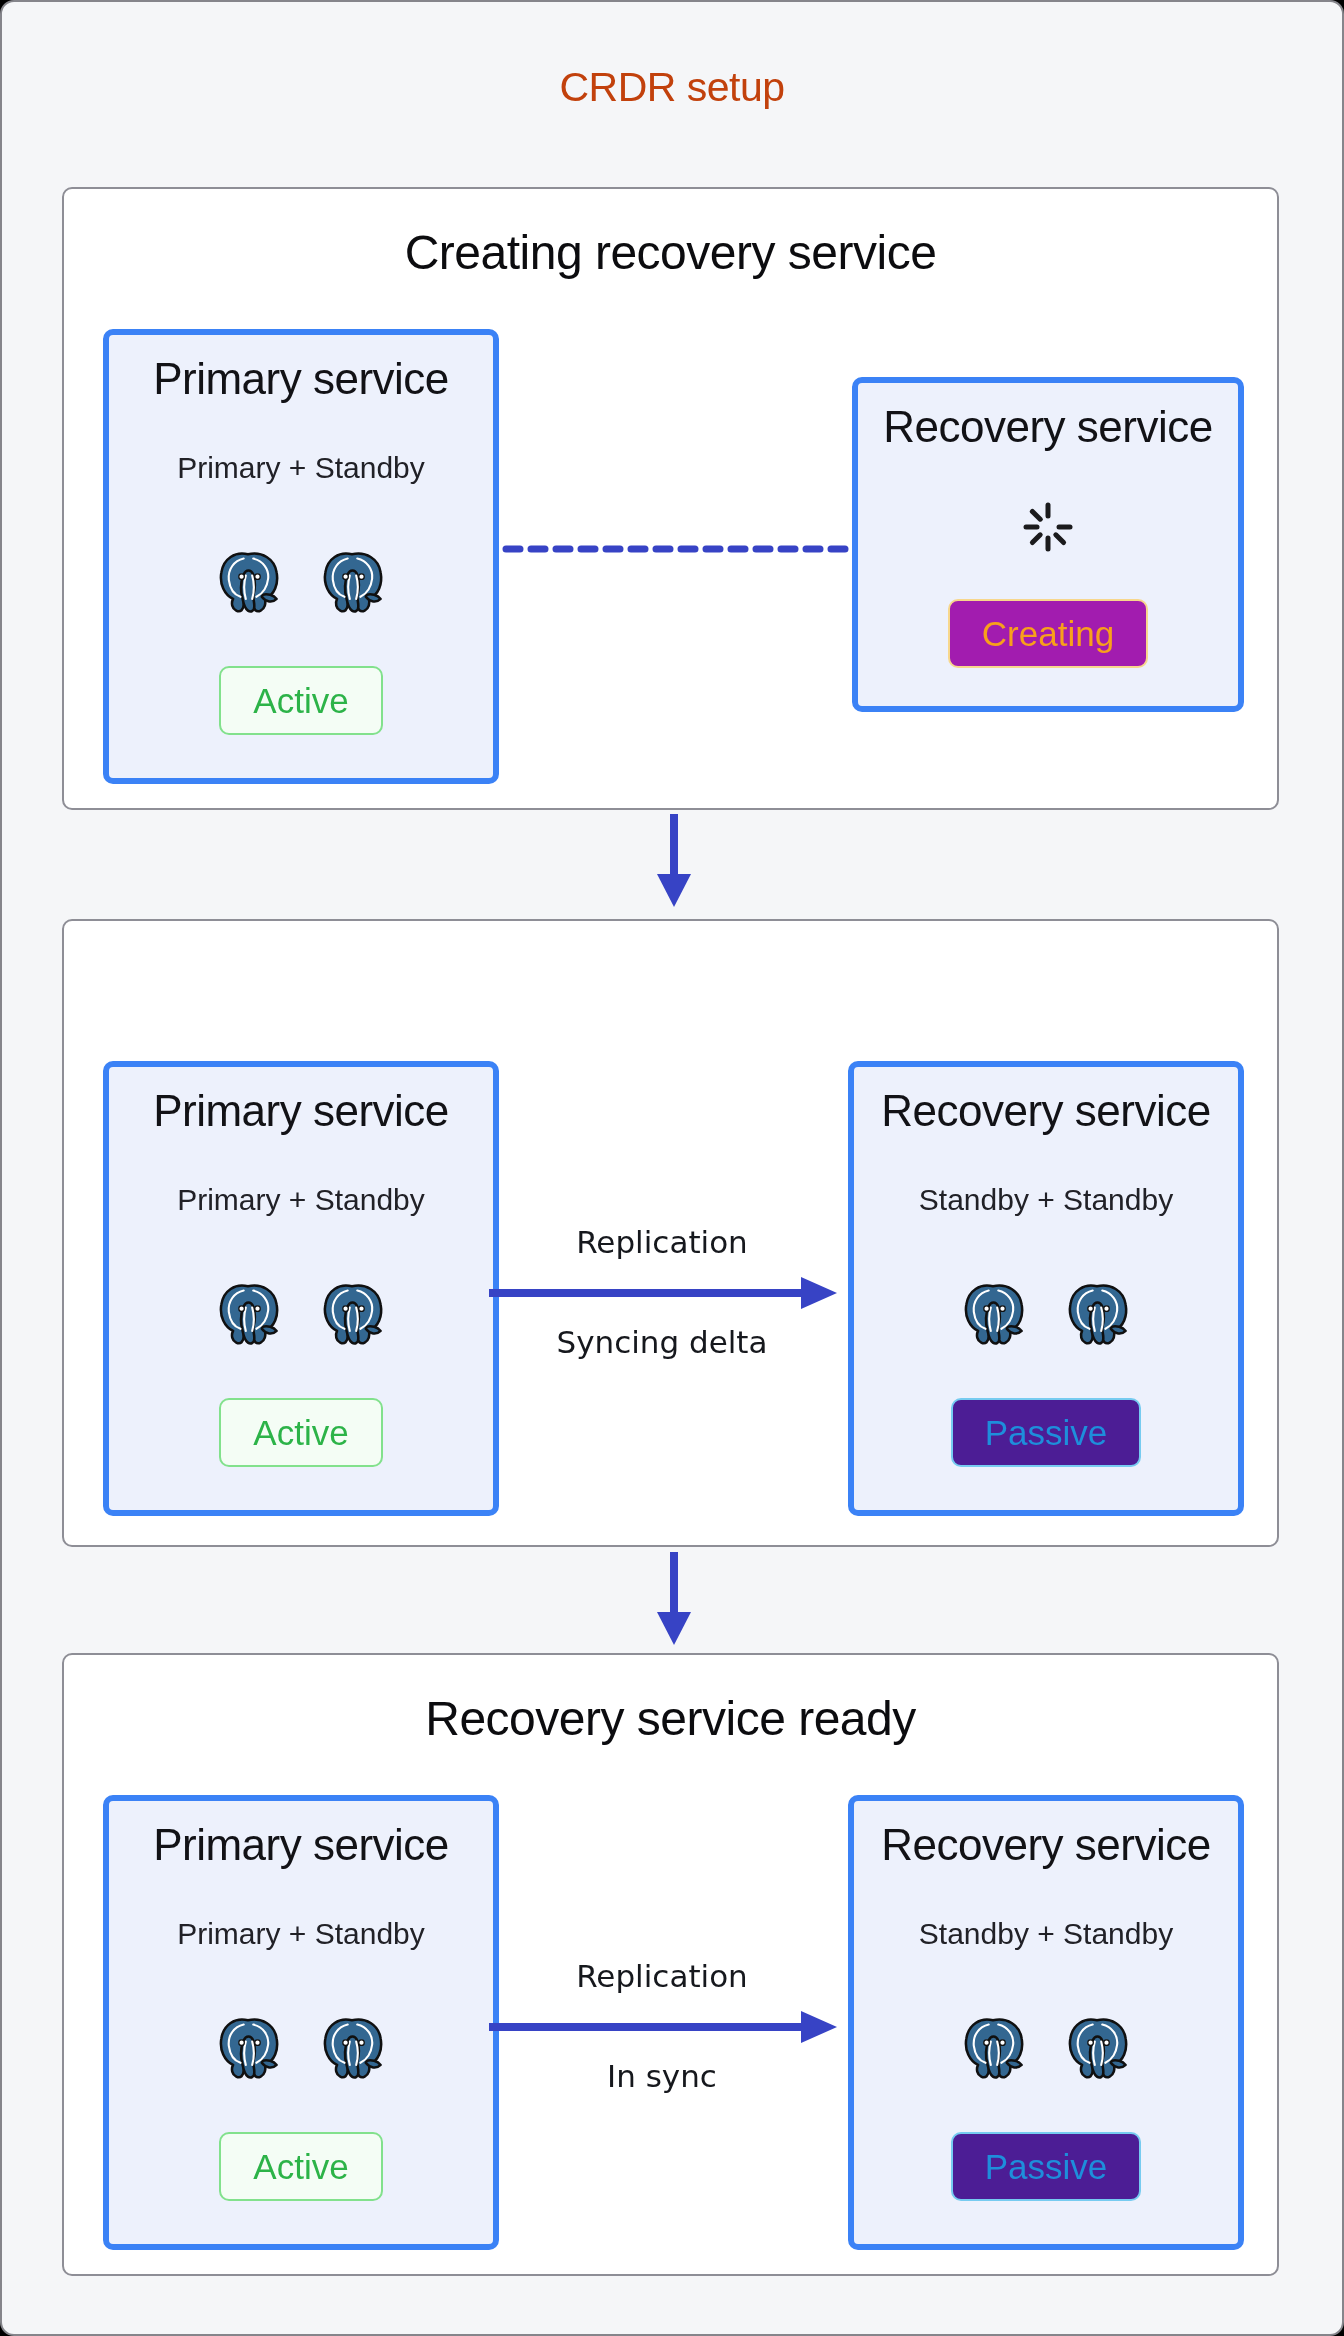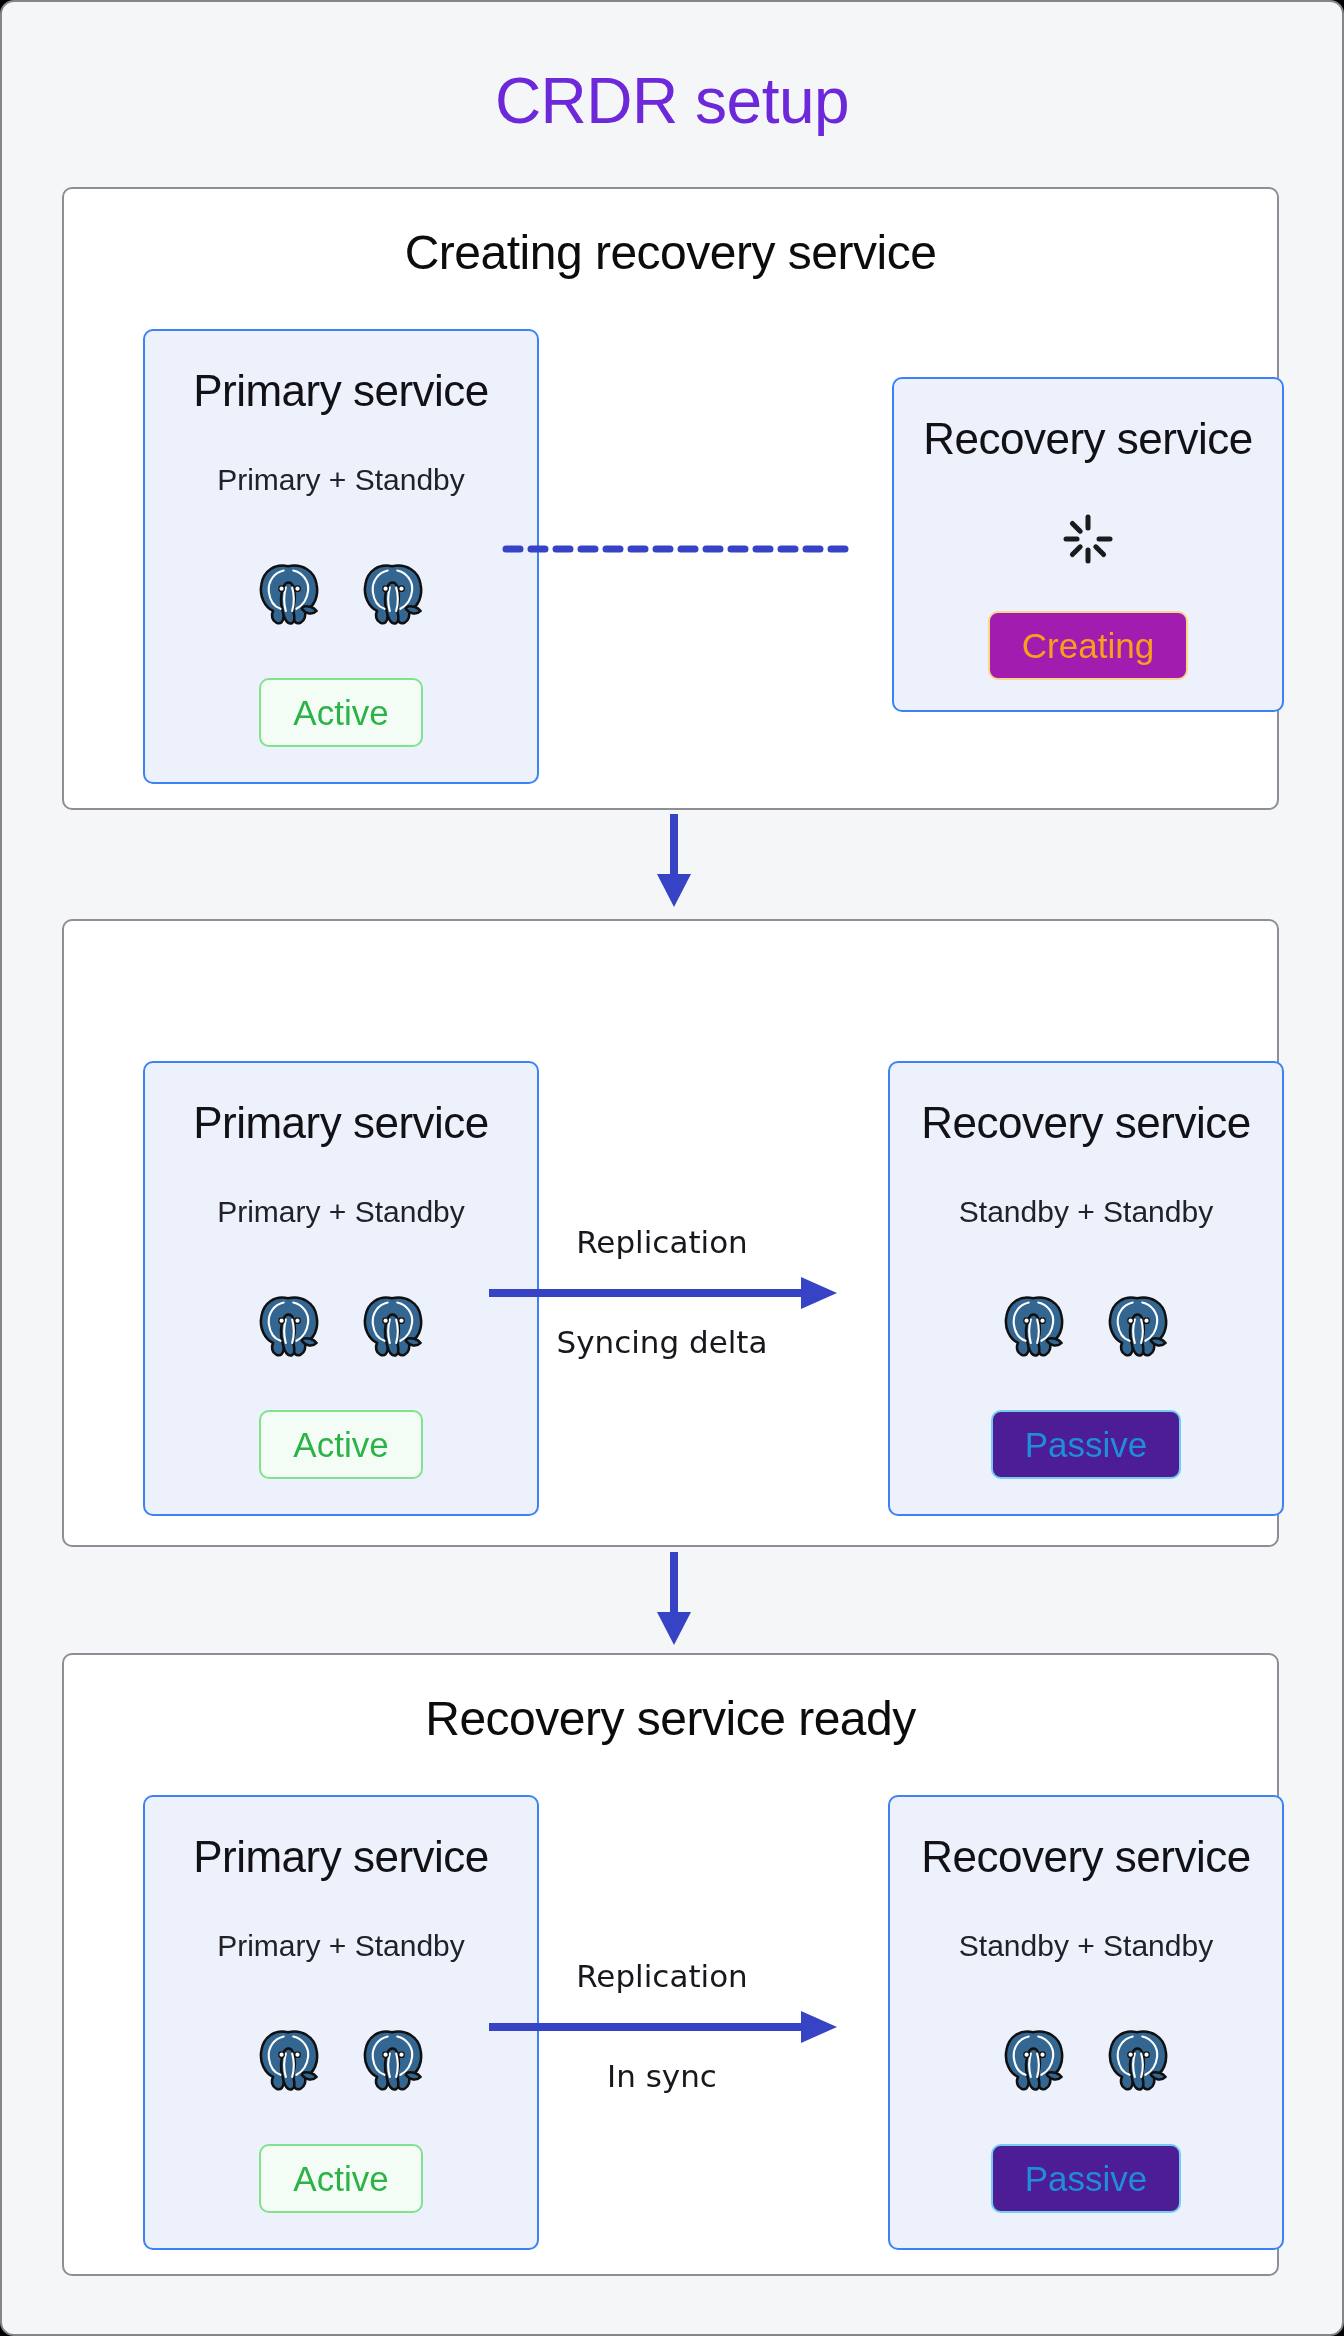--- a/index.html
+++ b/index.html
@@ -9,46 +9,45 @@
     background:#f5f6f8;
     border:2px solid #85858b;
     border-radius:14px;
     overflow:hidden;
     font-family:"Liberation Sans",sans-serif;
     -webkit-font-smoothing:antialiased;
   }
   .app-title{
     position:absolute;top:62px;left:0;right:0;
     text-align:center;
-    font-size:64px;font-weight:500;color:#6d28d9;
+    font-size:41px;font-weight:500;color:#c2410c;
     letter-spacing:-0.5px;
   }
   .section{
     position:absolute;left:60px;width:1217px;height:623px;
     background:#ffffff;
     border:2px solid #8e8e96;
     border-radius:10px;
     box-sizing:border-box;
   }
   .section-heading{
     position:absolute;top:40px;left:0;right:0;
     text-align:center;
     font-size:48px;font-weight:400;color:#0c0c0f;
     letter-spacing:-0.5px;
     line-height:1;
   }
   .card{
     position:absolute;
     background:#edf1fc;
-    border:2px solid #3b82f6;
+    border:6px solid #3b82f6;
     border-radius:10px;
     box-sizing:border-box;
     display:flex;flex-direction:column;align-items:center;
-    padding-top:38px;
-    margin-left:40px;
+    padding-top:22px;
   }
   .card.primary{left:39px;top:140px;width:396px;height:455px;}
   .card.recovery{left:784px;top:140px;width:396px;height:455px;}
   #section-0 .card.recovery{left:788px;top:188px;width:392px;height:335px;}
   .card-title{
     font-size:44px;font-weight:500;color:#121216;
     line-height:1;letter-spacing:-0.5px;
   }
   .card-subtitle{
     margin-top:52px;

